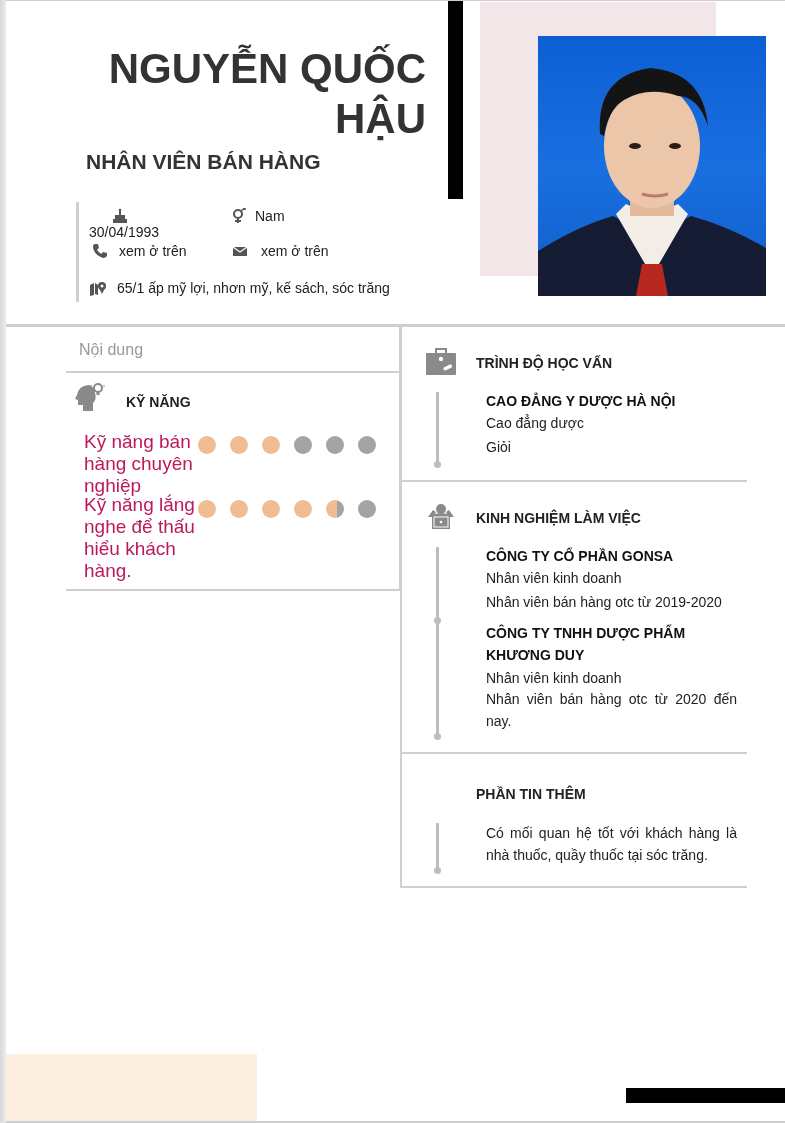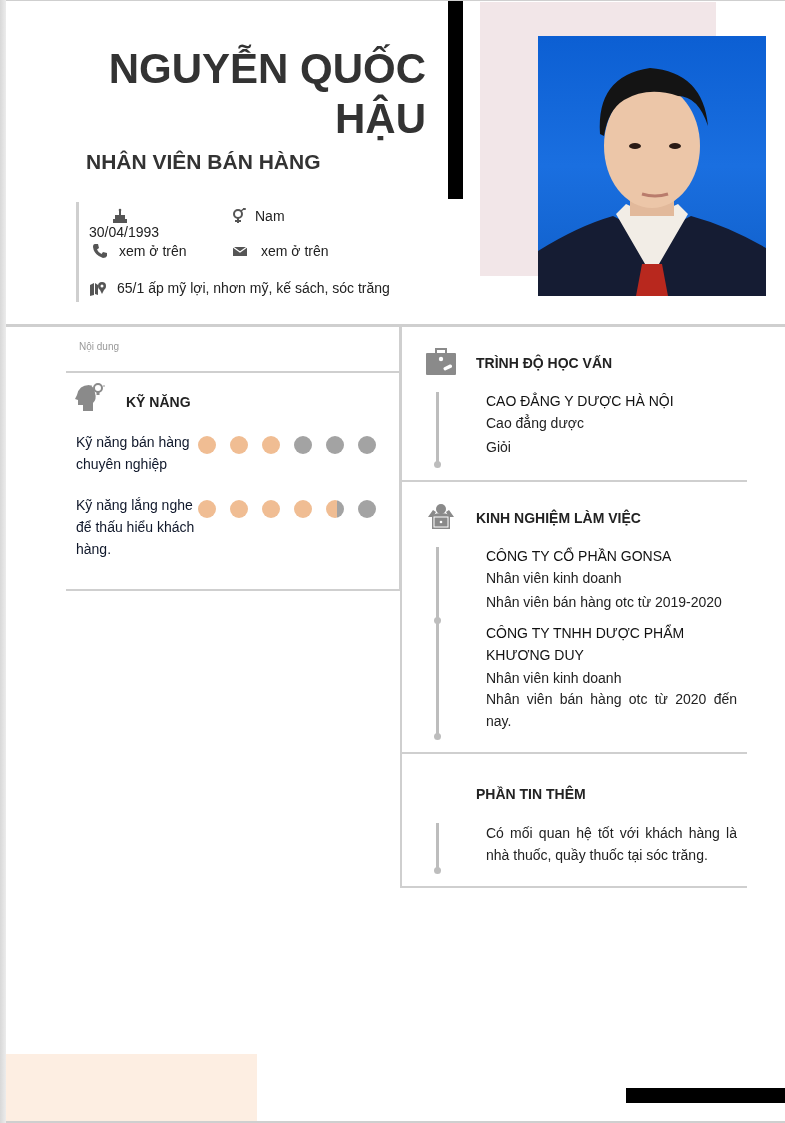--- a/index.html
+++ b/index.html
@@ -10,34 +10,34 @@
   .black-bar-top { position:absolute; left:448px; top:1px; width:15px; height:198px; background:#000; }
   .pink-block { position:absolute; left:480px; top:2px; width:236px; height:274px; background:#f2e6e8; }
   .photo { position:absolute; left:538px; top:36px; width:228px; height:260px; overflow:hidden; background:linear-gradient(180deg,#0c5fd3 0%,#1a6fe0 50%,#0f5ec8 100%); }
   .name { position:absolute; left:86px; top:44px; width:340px; font-size:42px; font-weight:bold; line-height:50px; color:#333; letter-spacing:0px;text-align:right; }
   .title { position:absolute; left:86px; top:150px; font-size:21px; font-weight:bold; color:#333; }
   .info-bar { position:absolute; left:76px; top:202px; width:3px; height:100px; background:#cfcfcf; }
   .info-item { position:absolute; font-size:14px; color:#222; display:flex; align-items:center; }
   .info-item .ic { width:16px; height:16px; margin-right:8px; display:inline-block; }
   .header-divider { position:absolute; left:6px; top:324px; width:779px; height:3px; background:#cfcfcf; }
   .col-divider { position:absolute; left:399px; top:327px; width:2px; height:264px; background:#cfcfcf; }
-  .placeholder { position:absolute; left:79px; top:341px; font-size:10px; color:#999; }
+  .placeholder { position:absolute; left:79px; top:341px; font-size:16px; color:#999; }
   .left-hr1 { position:absolute; left:66px; top:371px; width:334px; height:2px; background:#cfcfcf; }
   .left-hr2 { position:absolute; left:66px; top:589px; width:334px; height:2px; background:#cfcfcf; }
   .section-title { position:absolute; font-size:14px; font-weight:bold; color:#222; }
-  .skill-name { position:absolute; left:76px; width:120px; font-size:14px; line-height:22px; color:#0f172a; }
+  .skill-name { position:absolute; left:84px; width:120px; font-size:19px; line-height:22px; color:#be185d; }
   .dots { position:absolute; left:198px; display:flex; gap:14px; }
   .dot { width:18px; height:18px; border-radius:50%; background:#a3a3a3; }
   .dot.on { background:#f0bd93; }
   .dot.half { background:linear-gradient(to right,#f0bd93 0%,#f0bd93 60%,#a3a3a3 60%); }
   .right-left-border { position:absolute; left:400px; width:2px; background:#cfcfcf; }
   .right-hr { position:absolute; left:400px; width:347px; height:2px; background:#cfcfcf; }
   .timeline { position:absolute; left:436px; width:3px; background:#bdbdbd; }
   .timeline::after { content:""; position:absolute; left:-2px; bottom:-4px; width:7px; height:7px; border-radius:50%; background:#bdbdbd; }
-  .entry-head { position:absolute; left:486px; font-size:14px; font-weight:normal; color:#111; line-height:22px; width:250px; }
+  .entry-head { position:absolute; left:486px; font-size:14px; font-weight:bold; color:#111; line-height:22px; width:250px; }
   .entry-text { position:absolute; left:486px; font-size:14px; color:#222; line-height:22px; width:251px; text-align:justify; }
   .sec-icon { position:absolute; width:32px; height:30px; }
   .peach-block { position:absolute; left:6px; top:1054px; width:251px; height:67px; background:#fdeee2; }
   .black-bar-bottom { position:absolute; left:626px; top:1088px; width:159px; height:15px; background:#000; }
   .watermark { position:absolute; left:652px; top:1145px; font-size:12px; color:#e3e3e3; }
 </style>
 </head>
 <body>
 
 <div class="page-shadow"></div>

